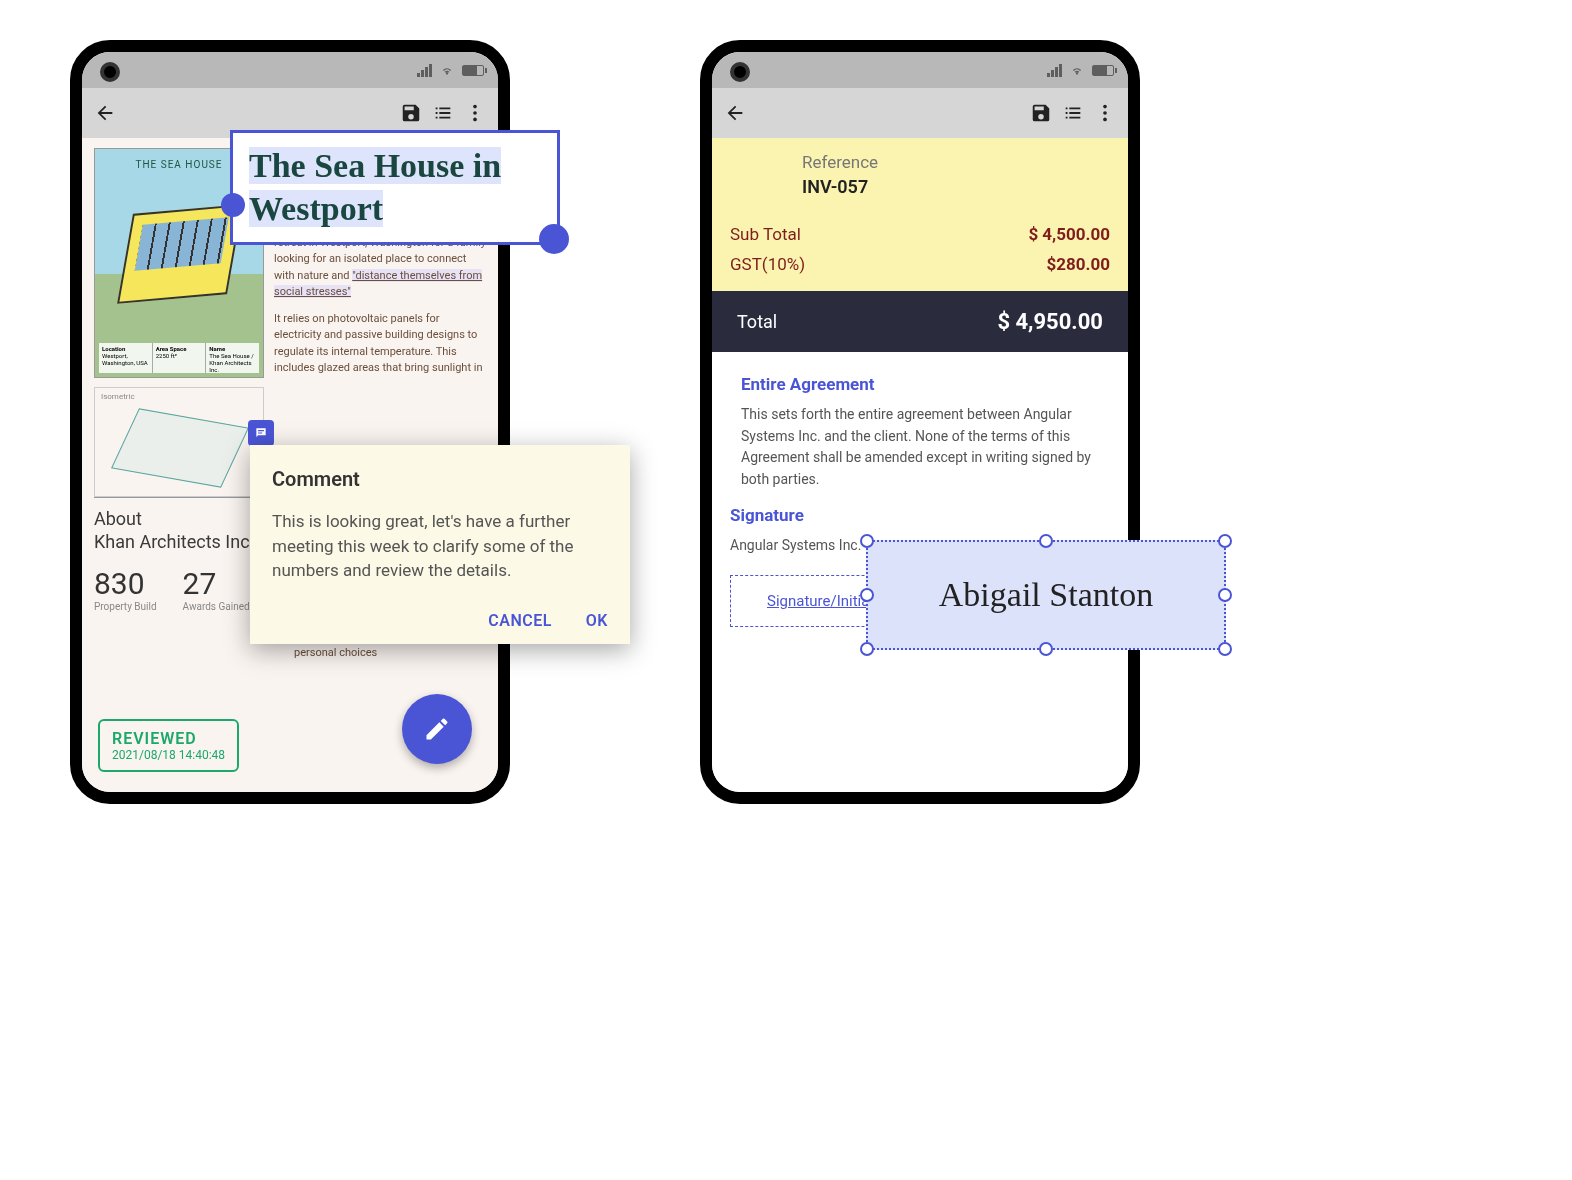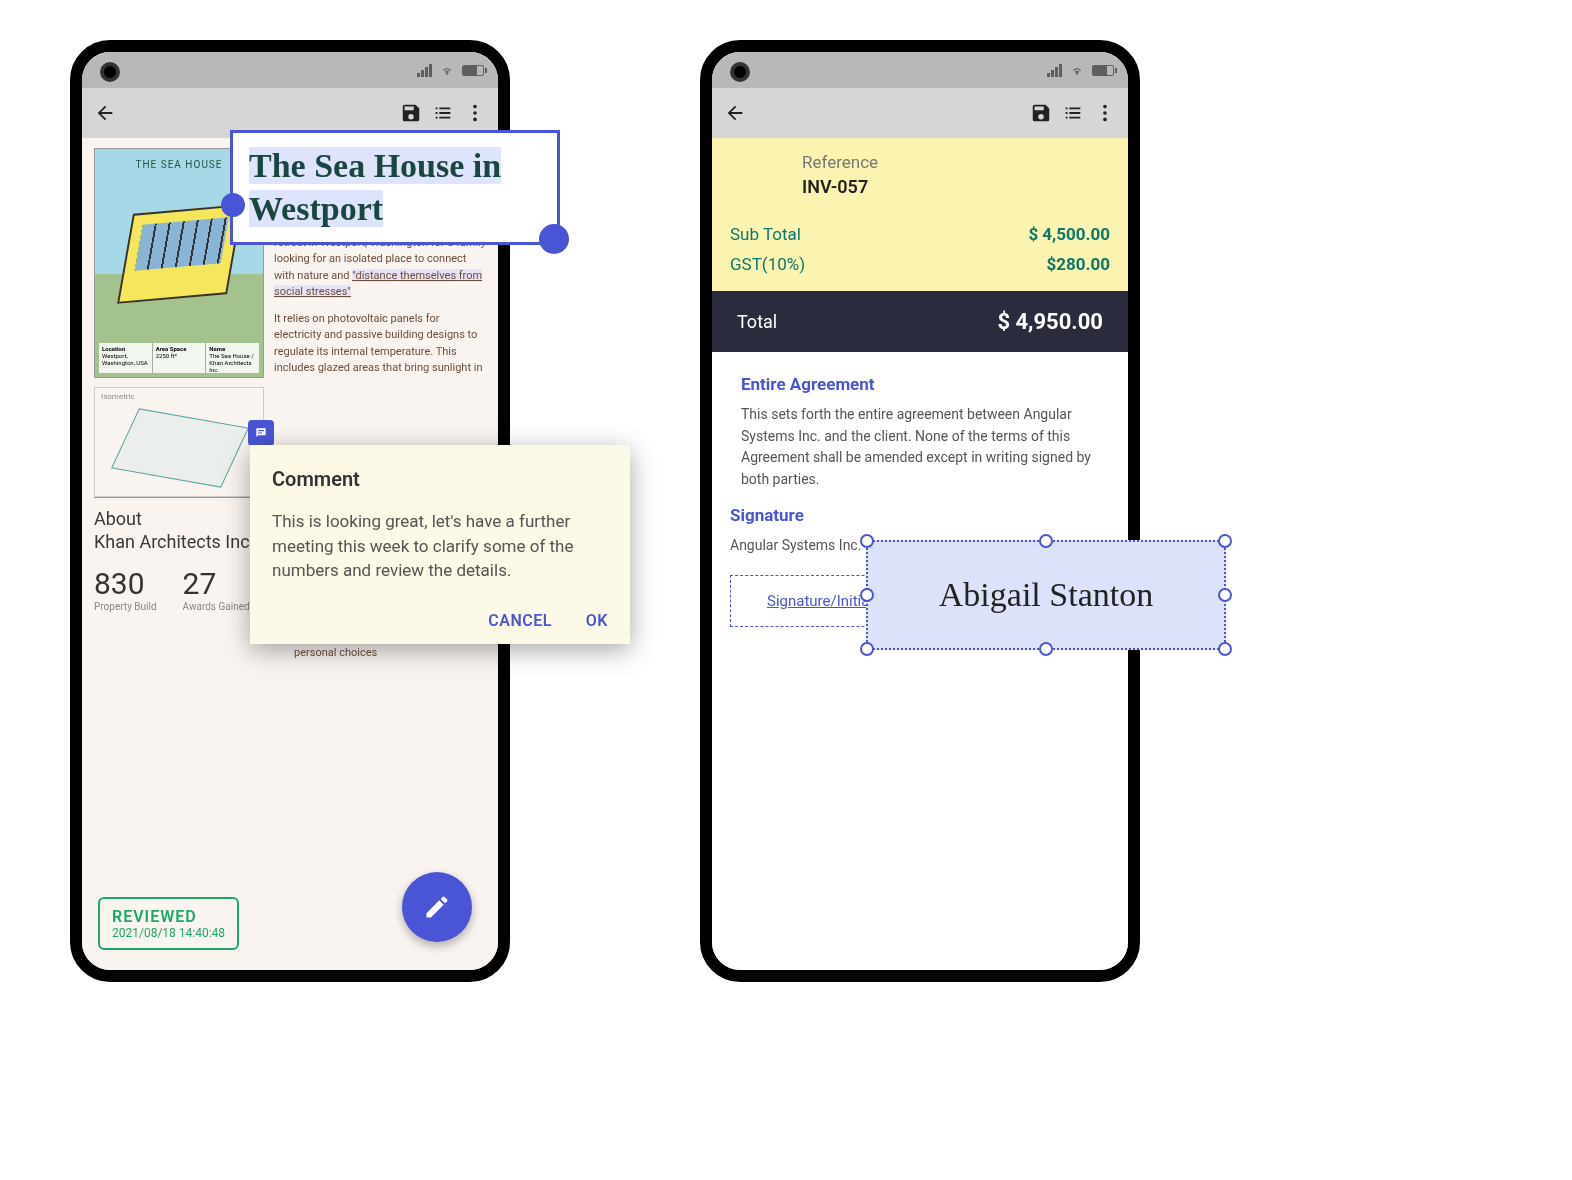--- a/index.html
+++ b/index.html
@@ -6,21 +6,21 @@
   body {
     background: #fff;
     font-family: -apple-system, BlinkMacSystemFont, "Segoe UI", Roboto, sans-serif;
     width: 1572px;
     height: 1180px;
     position: relative;
   }
   .phone {
     position: absolute;
     width: 440px;
-    height: 942px;
+    height: 764px;
     border: 12px solid #000;
     border-radius: 40px;
     background: #fff;
     overflow: visible;
   }
   .phone-inner {
     width: 100%; height: 100%;
     border-radius: 28px;
     overflow: hidden;
     position: relative;
@@ -154,21 +154,21 @@
   
   .p2-doc{height:calc(100% - 86px);overflow:hidden;background:#fff;}
   .ref-box{background:#fbf3b0;padding:14px 18px 0 90px;}
   .ref-label{color:#777;font-size:17px;}
   .ref-val{color:#222;font-size:18px;font-weight:600;margin-top:4px;padding-bottom:10px;}
   .inv-table{width:100%;border-collapse:collapse;background:#fbf3b0;}
   .inv-table th{font-size:14px;font-weight:600;color:#444;letter-spacing:1px;text-align:right;padding:10px 14px;border-top:1px solid #d8cf8c;border-bottom:1px solid #d8cf8c;}
   .inv-table th:first-child{text-align:right;padding-left:20px;}
   .inv-table td{font-size:17px;color:#222;text-align:right;padding:8px 14px;border-bottom:1px solid #e6de9f;}
   .summary{background:#fbf3b0;padding:12px 18px;}
-  .sum-row{display:flex;justify-content:space-between;font-size:17px;color:#0f766e;padding:5px 0;}
+  .sum-row{display:flex;justify-content:space-between;font-size:17px;color:#7f1d1d;padding:5px 0;}
   .sum-row .lbl{}
   .sum-row .val{font-weight:700;}
   .total-row{background:#2a2c3e;color:#fff;display:flex;justify-content:space-between;align-items:center;padding:18px 25px;font-size:18px;}
   .total-row .val{font-weight:700;font-size:22px;}
   .agree{padding:22px 29px 10px;}
   .agree h4{color:#4a55d6;font-size:17px;font-weight:700;margin-bottom:10px;}
   .agree p{font-size:14px;color:#555;line-height:1.55;}
   .sig-h{color:#4a55d6;font-size:17px;font-weight:700;padding:4px 18px;}
   .sig-sub{font-size:14px;color:#555;padding:8px 18px;}
   .sig-box{

